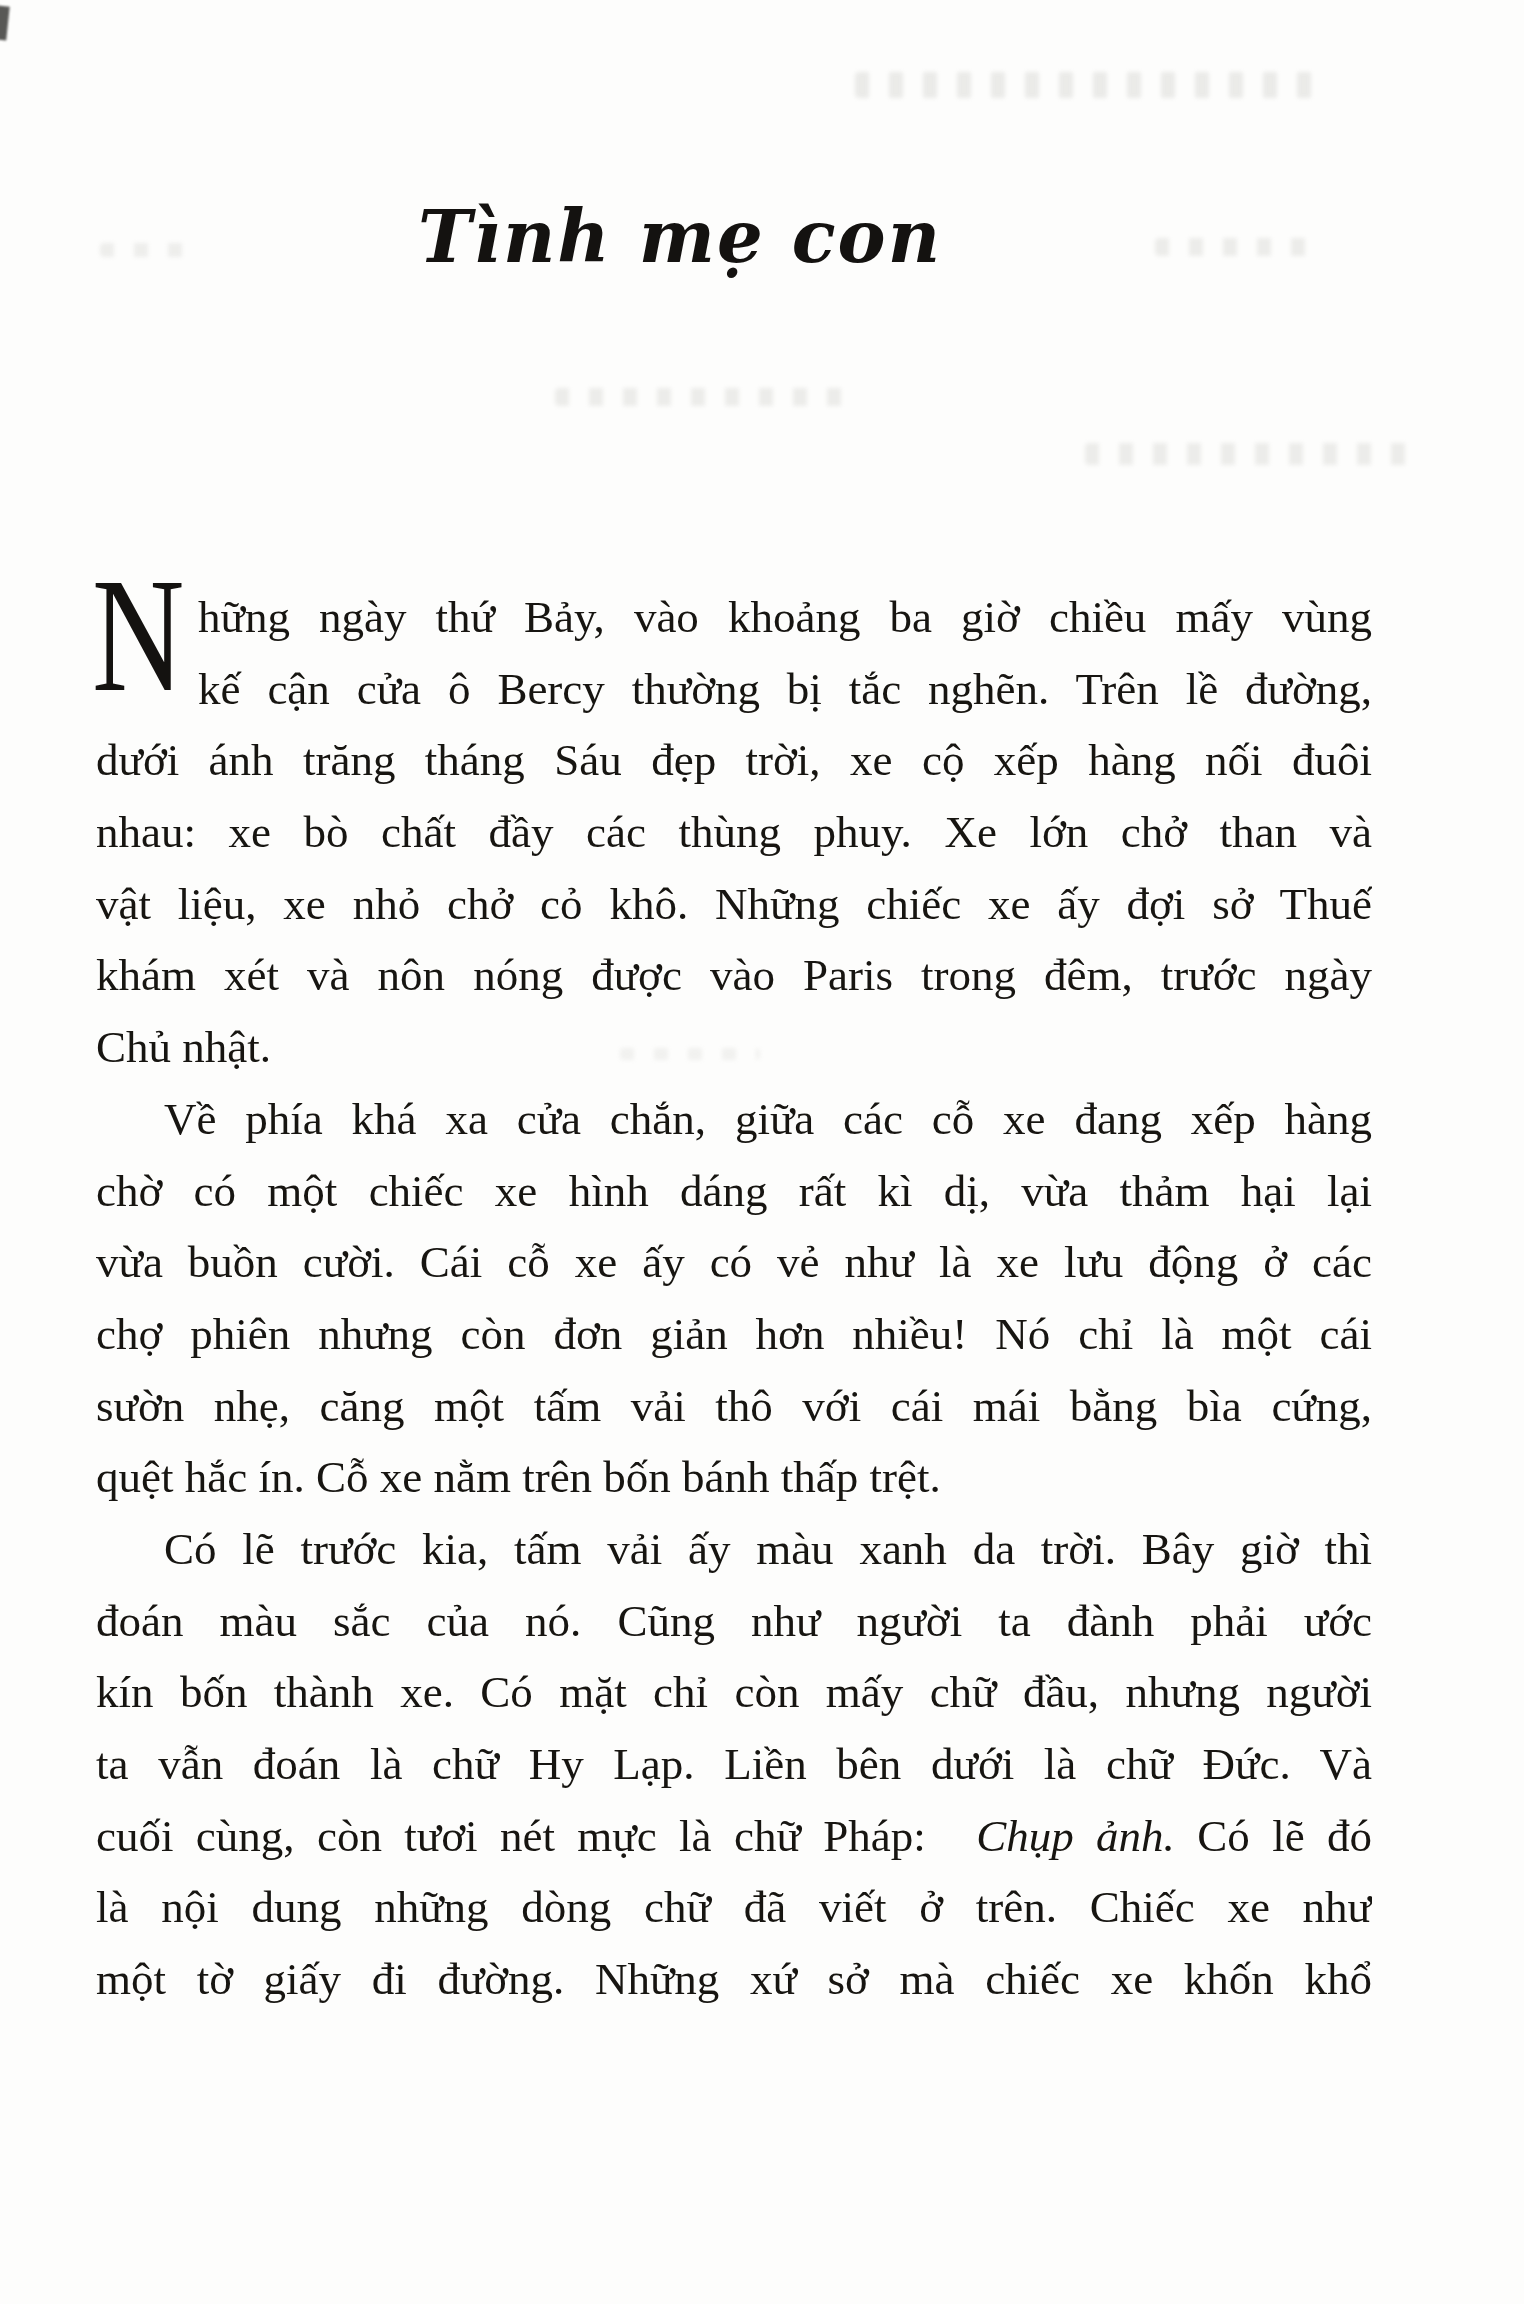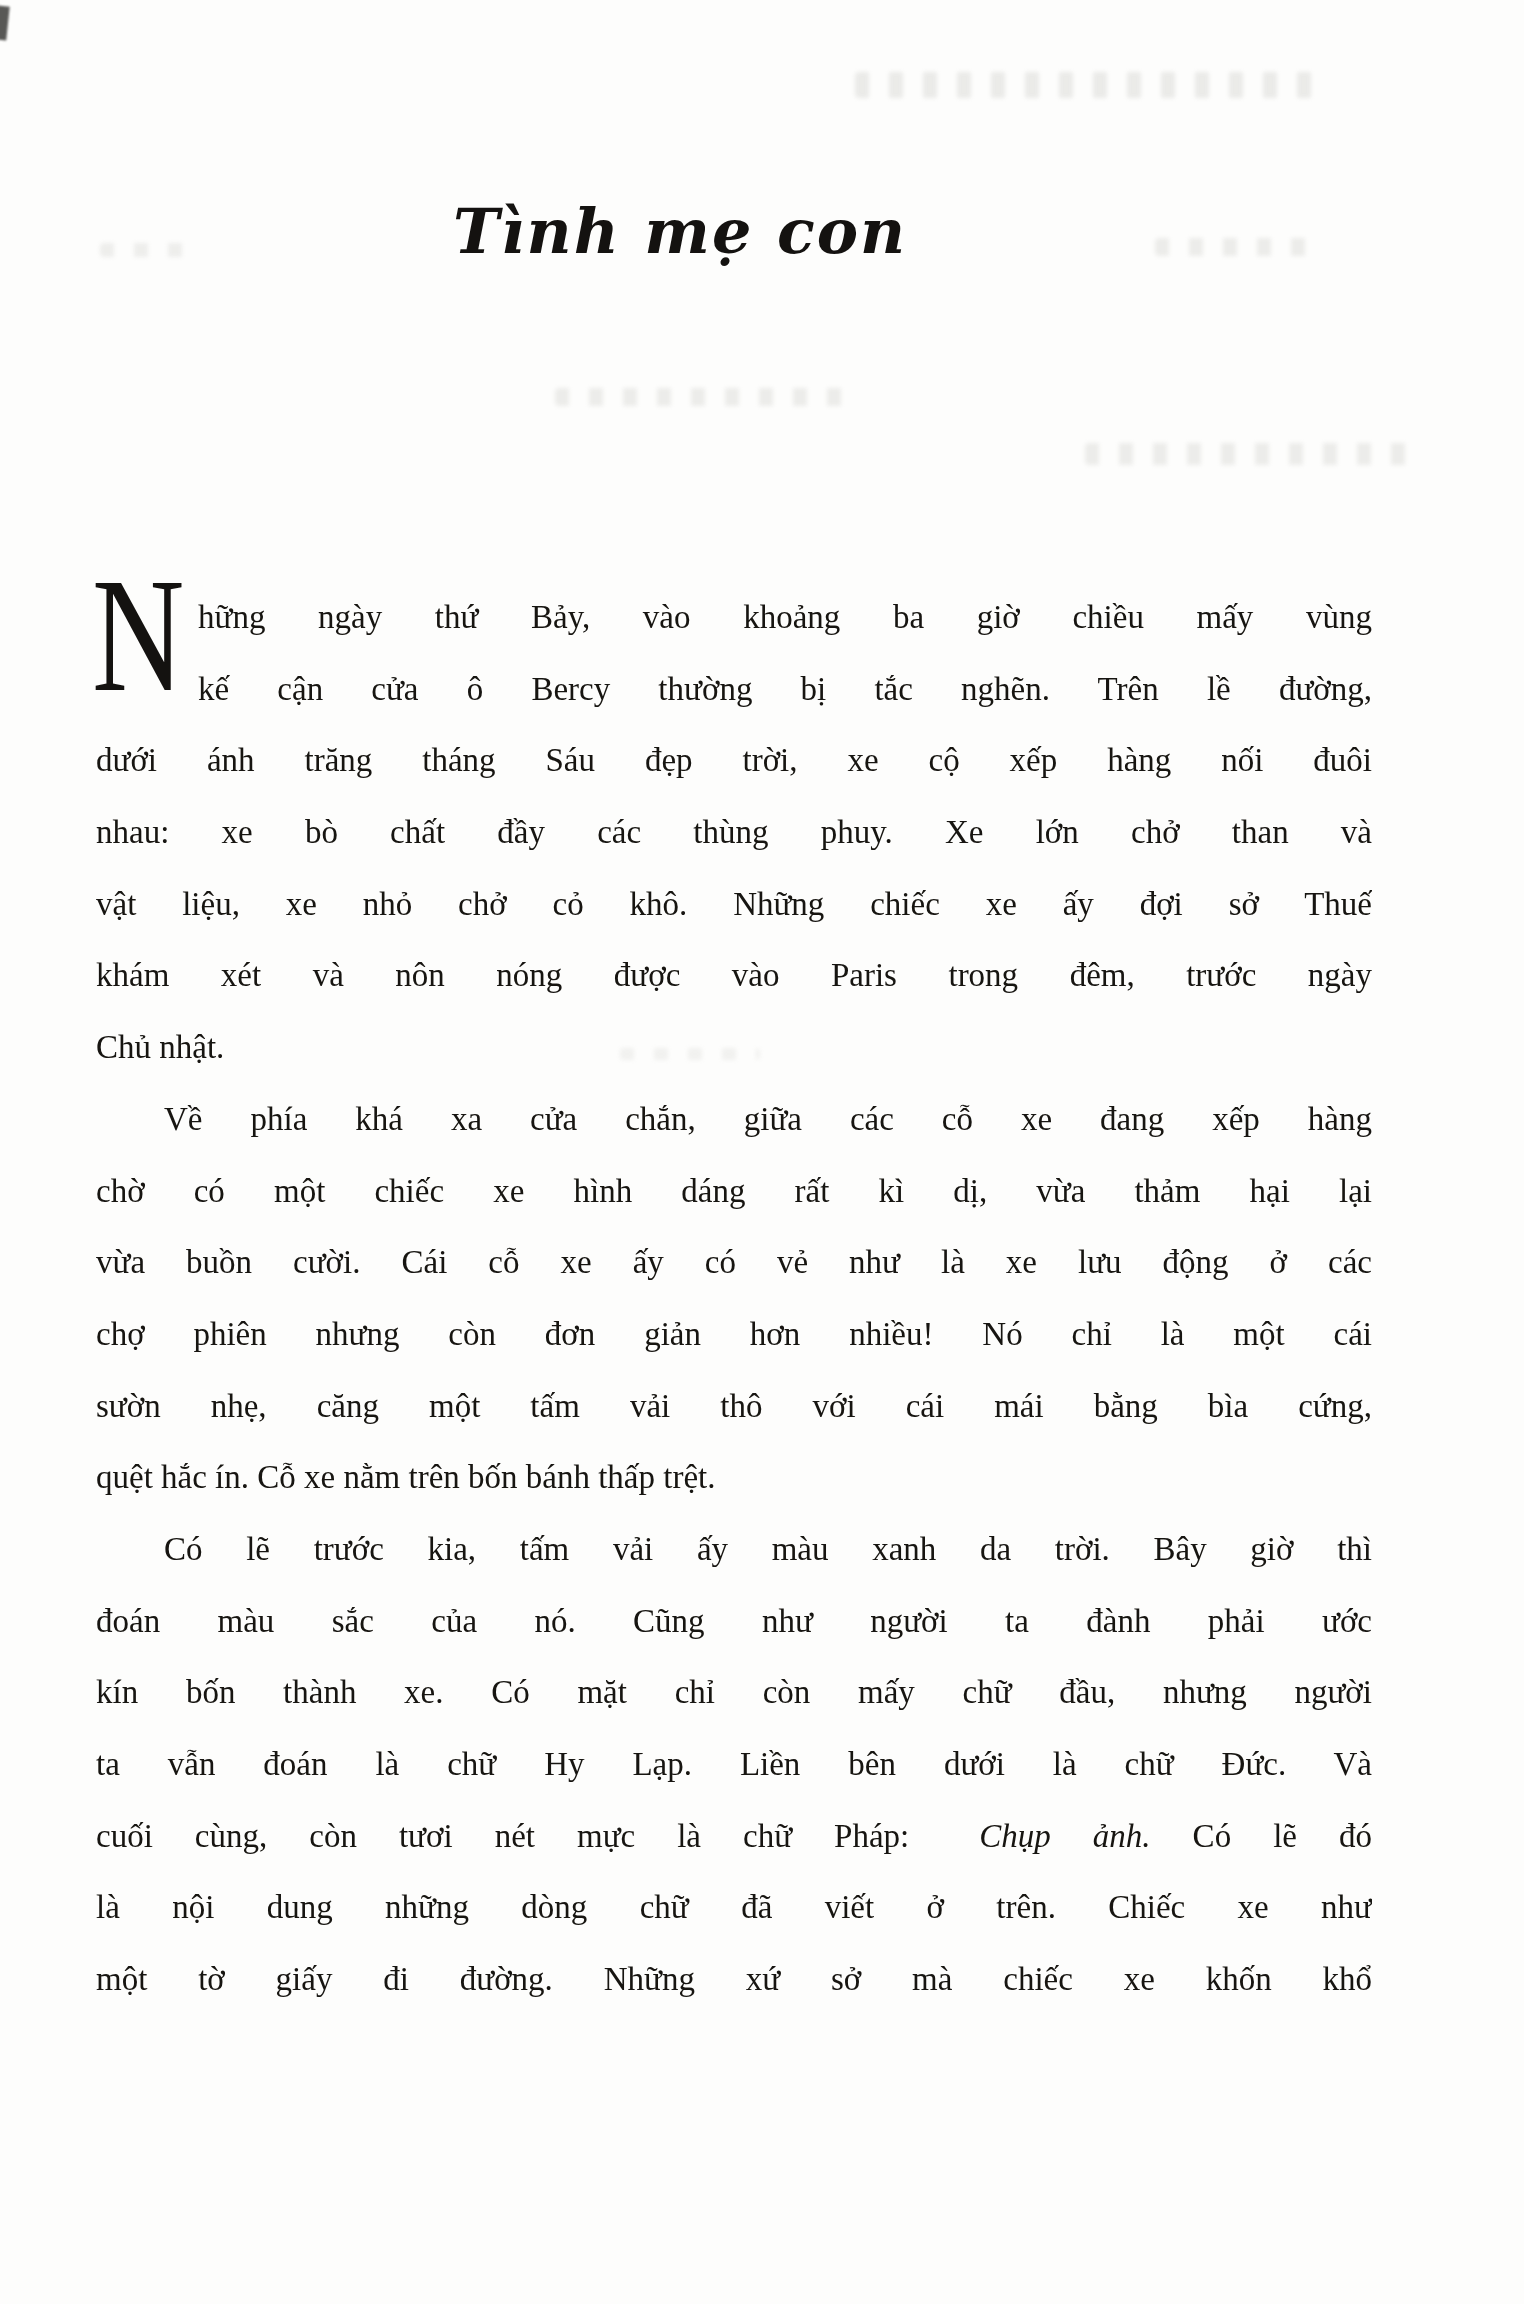--- a/index.html
+++ b/index.html
@@ -35,21 +35,21 @@
   
   .chapter-title {
     position: absolute;
     left: 330px; top: 196px;
     width: 700px;
     margin: 0;
     text-align: center;
     font-family: "DejaVu Serif", serif;
     font-style: italic;
     font-weight: bold;
-    font-size: 62px;
+    font-size: 72px;
     line-height: 1.15;
     letter-spacing: 2px;
     color: #141210;
   }
 
   
   .drop-cap {
     position: absolute;
     left: 92px; top: 553px;
     font-size: 164px;
@@ -58,21 +58,21 @@
     transform: scaleX(0.78);
     transform-origin: left top;
     color: #141210;
   }
 
   
   .body-text {
     position: absolute;
     left: 96px; top: 582px;
     width: 1276px;
-    font-size: 33px;
+    font-size: 45px;
     color: #171511;
   }
   .line {
     height: 71.7px;
     line-height: 71.7px;
     text-align: justify;
     text-align-last: justify;
     white-space: normal;
     overflow: hidden;
   }

